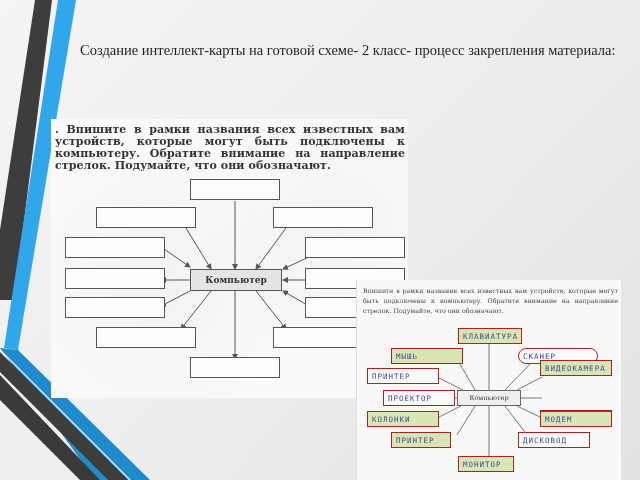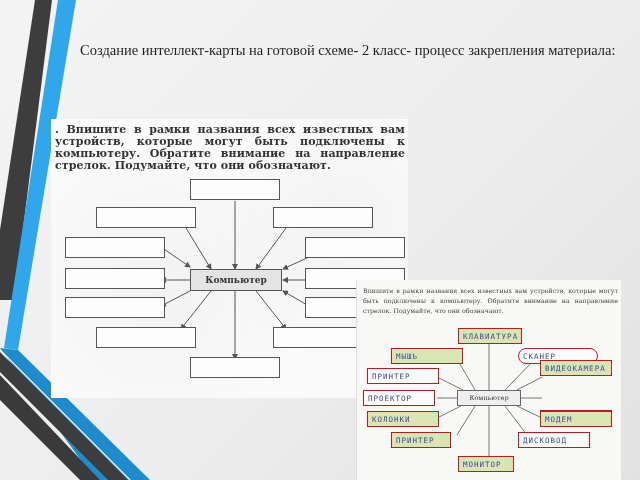--- a/index.html
+++ b/index.html
@@ -127,21 +127,21 @@
       <line x1="100" y1="155" x2="118" y2="126"></line>
       <line x1="170" y1="155" x2="148" y2="126"></line>
       <line x1="132" y1="126" x2="132" y2="178"></line>
     </g>
   </svg>
   <div class="box2 green" style="left:101px;top:48px;width:64px;">КЛАВИАТУРА</div>
   <div class="box2 green" style="left:34px;top:68px;width:72px;">МЫШЬ</div>
   <div class="box2 white" style="left:161px;top:68px;width:80px;border-radius:8px;">СКАНЕР</div>
   <div class="box2 white" style="left:10px;top:88px;width:72px;">ПРИНТЕР</div>
   <div class="box2 green" style="left:183px;top:80px;width:72px;">ВИДЕОКАМЕРА</div>
-  <div class="box2 white" style="left:6px;top:110px;width:72px;">ПРОЕКТОР</div>
+  <div class="box2 white" style="left:26px;top:110px;width:72px;">ПРОЕКТОР</div>
   <div class="box2 white" style="left:183px;top:110px;width:72px;margin-top:20px;">ДЖОЙСТИК</div>
   <div class="box2 green" style="left:10px;top:131px;width:72px;">КОЛОНКИ</div>
   <div class="box2 green" style="left:183px;top:131px;width:72px;">МОДЕМ</div>
   <div class="box2 green" style="left:34px;top:152px;width:60px;">ПРИНТЕР</div>
   <div class="box2 white" style="left:161px;top:152px;width:72px;">ДИСКОВОД</div>
   <div class="box2 green" style="left:101px;top:176px;width:56px;">МОНИТОР</div>
   <div class="center2">Компьютер</div>
 </div>
 
 </body></html>

